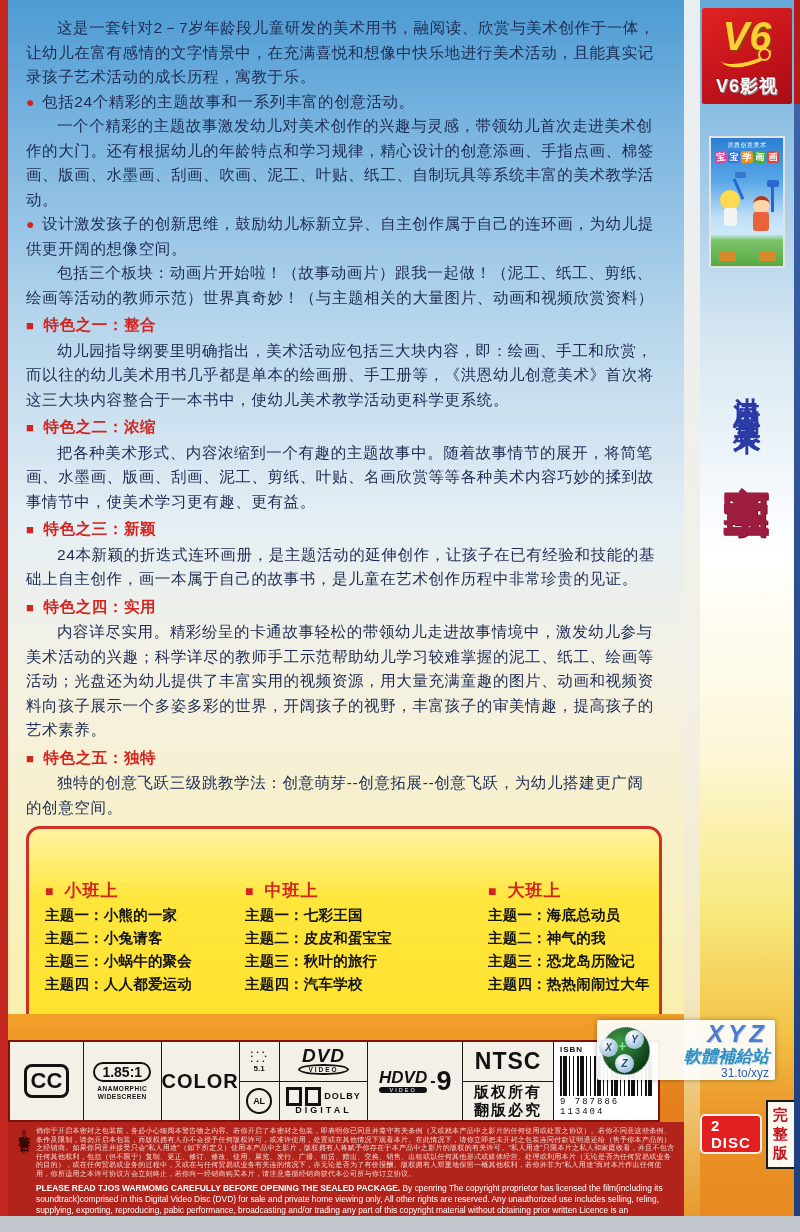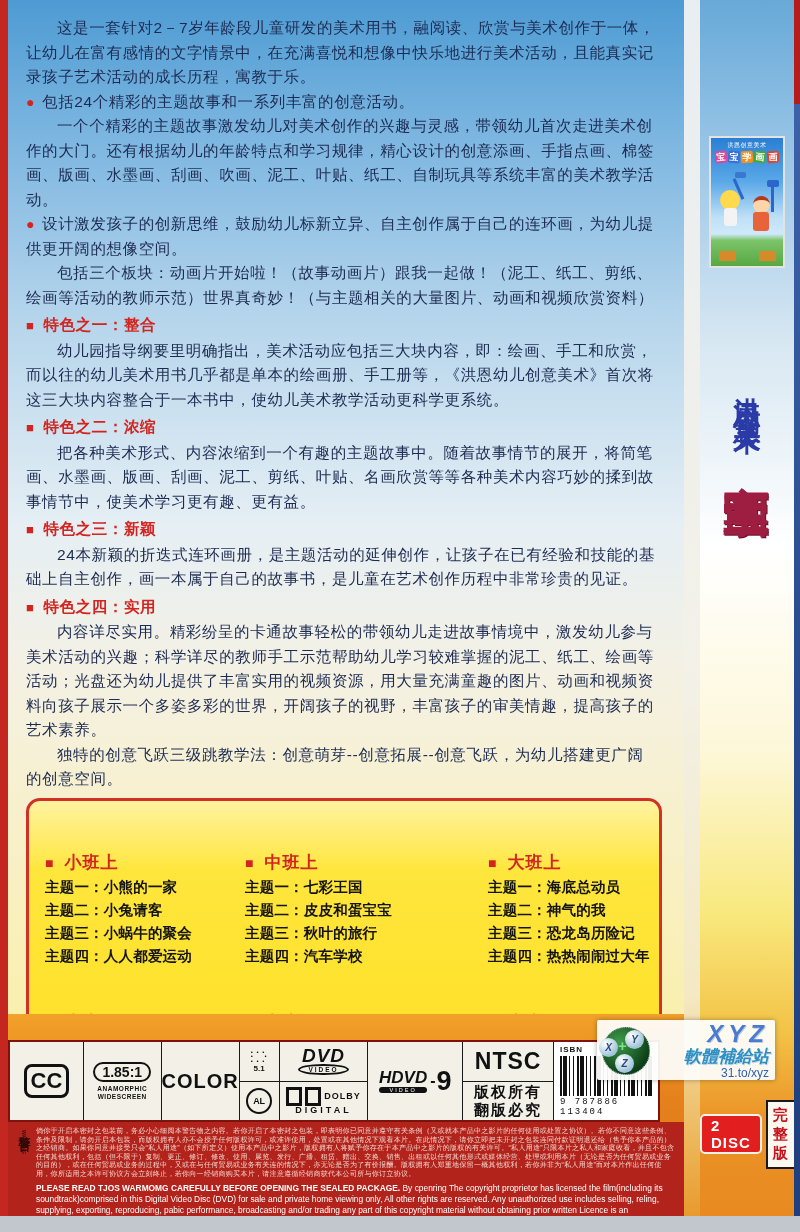--- a/index.html
+++ b/index.html
@@ -152,20 +152,21 @@
     <p class="para">包括三个板块：动画片开始啦！（故事动画片）跟我一起做！（泥工、纸工、剪纸、绘画等活动的教师示范）世界真奇妙！（与主题相关的大量图片、动画和视频欣赏资料）</p>
 
     <p class="feat-h"><span class="sq">■</span><span>特色之一：整合</span></p>
     <p class="para">幼儿园指导纲要里明确指出，美术活动应包括三大块内容，即：绘画、手工和欣赏，而以往的幼儿美术用书几乎都是单本的绘画册、手工册等，《洪恩幼儿创意美术》首次将这三大块内容整合于一本书中，使幼儿美术教学活动更科学更系统。</p>
     <p class="feat-h"><span class="sq">■</span><span>特色之二：浓缩</span></p>
     <p class="para">把各种美术形式、内容浓缩到一个有趣的主题故事中。随着故事情节的展开，将简笔画、水墨画、版画、刮画、泥工、剪纸、叶贴、名画欣赏等等各种美术内容巧妙的揉到故事情节中，使美术学习更有趣、更有益。</p>
     <p class="feat-h"><span class="sq">■</span><span>特色之三：新颖</span></p>
     <p class="para">24本新颖的折迭式连环画册，是主题活动的延伸创作，让孩子在已有经验和技能的基础上自主创作，画一本属于自己的故事书，是儿童在艺术创作历程中非常珍贵的见证。</p>
     <p class="feat-h"><span class="sq">■</span><span>特色之四：实用</span></p>
     <p class="para">内容详尽实用。精彩纷呈的卡通故事轻松的带领幼儿走进故事情境中，激发幼儿参与美术活动的兴趣；科学详尽的教师手工示范帮助幼儿学习较难掌握的泥工、纸工、绘画等活动；光盘还为幼儿提供了丰富实用的视频资源，用大量充满童趣的图片、动画和视频资料向孩子展示一个多姿多彩的世界，开阔孩子的视野，丰富孩子的审美情趣，提高孩子的艺术素养。</p>
+    <p class="feat-h"><span class="sq">■</span><span>特色之五：独特</span></p>
     <p class="para">独特的创意飞跃三级跳教学法：创意萌芽--创意拓展--创意飞跃，为幼儿搭建更广阔的创意空间。</p>
 
     <div class="themes">
       <div class="tcol" style="width:200px">
         <div class="col-h"><span class="sq2">■</span><span>小班上</span></div>
         <div class="titem">主题一：小熊的一家</div>
         <div class="titem">主题二：小兔请客</div>
         <div class="titem">主题三：小蜗牛的聚会</div>
         <div class="titem">主题四：人人都爱运动</div>
         <div class="col-h"><span class="sq2">■</span><span>小班下</span></div>
@@ -274,20 +275,26 @@
       <div class="warn-body">
         <div class="warn-cn">倘你于开启本密封之包装前，务必小心细阅本警告物之内容。若你开启了本密封之包装，即表明你已同意并遵守有关条例（又或就本产品中之影片的任何使用或处置之协议）。若你不同意这些条例、条件及限制，请勿开启本包装，而版权拥有人亦不会授予任何版权许可，或准许使用，处置或在其他情况下观看本片。在此情况下，请你立即把未开封之包装连同付款证明退还给（售予你本产品的）之经销商。如果你同意并接受只会“私人用途”（如下所定义）使用本产品中之影片，版权拥有人将赋予你存在于本产品中之影片的版权的有关许可。“私人用途”只限本片之私人和家庭收看，并且不包含任何其他权利，包括（但不限于）复制、更正、修订、修改、使用、展览、发行、广播、租赁、赠出、交换、销售、出租或以任何其他形式或媒体经营、处理或利用本片（无论是否为任何贸易或业务的目的），或在任何贸易或业务的过程中，又或在与任何贸易或业务有关连的情况下，亦无论是否为了有价报酬。版权拥有人郑重地保留一概其他权利，若你并非为“私人用途”而对本片作出任何使用，你所适用之本许可协议方会立刻终止，若你向一经销商购买本片，请注意遵循经销商获代本公司所与你订立协议。</div>
         <div class="warn-en"><b>PLEASE READ TJOS WARMOMG CAREFULLY BEFORE OPENING THE SEALED PACKAGE.</b><span> By cpenring The copyright proprietor has licensed the film(including its soundtrack)comprised in this Digital Video Disc (DVD) for sale and private home viewing only, All other rights are reserved. Any unauthorized use includes selling, reling, supplying, exporting, reproducing, pabic performance, broadcasting and/or trading any part of this copyright material without obtaining prior written Licence is an infringement of copyright. Violators will be prosecuted.special Fentures and Bonus Dise Material Not Rated Dolby and the double-D symbol are trademarks of Dolby Laboratories Licensing Corporation Program content and Package Artwork:Canal+D.A.All Rights Reserved Package Design.</span></div>
       </div>
     </div>
   </div>
 
   <div class="fold-band"></div>
 
   <div class="spine">
+    <div class="v6-box">
+      <span class="v6-logo">V6</span>
+      <span class="v6-swoosh"></span>
+      <span class="v6-dot"></span>
+      <span class="v6-label">V6影视</span>
+    </div>
 
     <div class="thumb">
       <span class="t-brand">洪恩创意美术</span>
       <div class="t-tiles">
         <span class="tile" style="background:#d8489a;transform:rotate(-6deg)">宝</span>
         <span class="tile" style="background:#3a6fd8;transform:rotate(4deg)">宝</span>
         <span class="tile" style="background:#f0921e;transform:rotate(-4deg)">学</span>
         <span class="tile" style="background:#44a83c;transform:rotate(5deg)">画</span>
         <span class="tile" style="background:#d84838;transform:rotate(-3deg)">画</span>
       </div>

